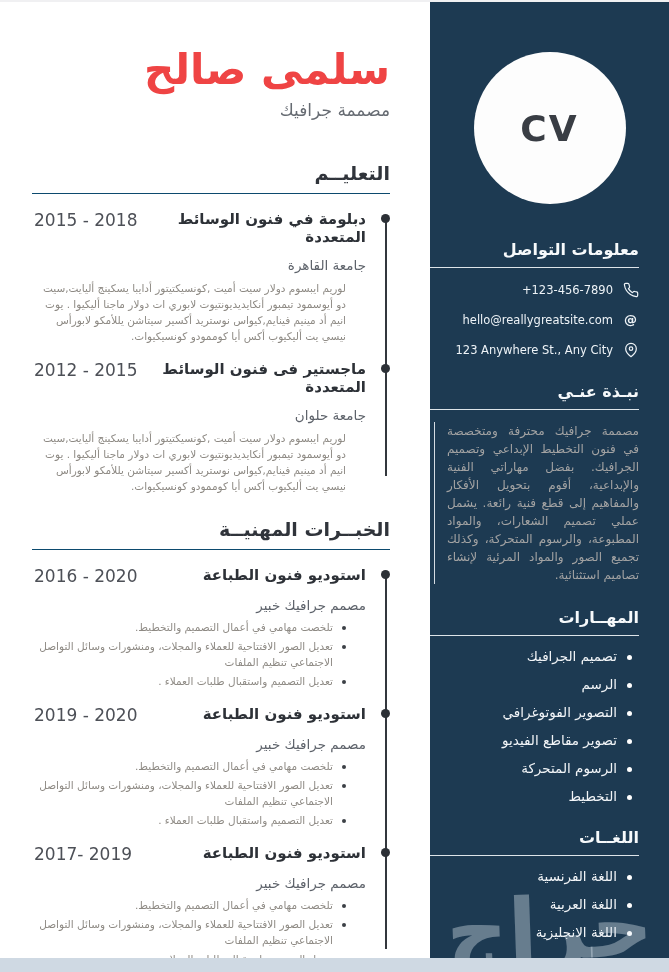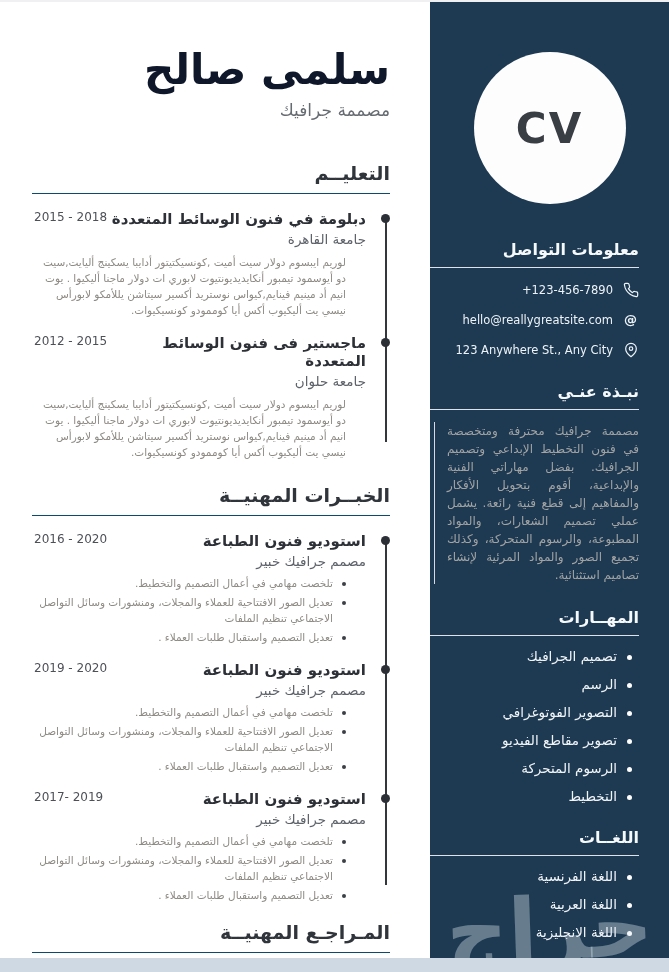--- a/index.html
+++ b/index.html
@@ -6,21 +6,21 @@
   html,body { background:#ffffff; }
   body { font-family:"DejaVu Sans", sans-serif; }
   .page { width:669px; height:972px; position:relative; background:#ffffff; overflow:hidden;
           direction:rtl; margin:0 auto; border-top:2px solid #f0f0f2; }
   .layout { display:flex; height:958px; }
 
   
   .sidebar { flex:0 0 239px; width:239px; background:#1d3a52; position:relative; overflow:hidden; color:#f2f5f8; }
   .avatar-circle { width:152px; height:152px; border-radius:50%; background:#fdfdfd; margin:50px auto 0;
                    display:flex; align-items:center; justify-content:center; }
-  .avatar-circle span { font-size:42px; font-weight:bold; color:#393d44; letter-spacing:2px; }
+  .avatar-circle span { font-size:36px; font-weight:bold; color:#393d44; letter-spacing:2px; }
   .side-sec { margin-top:24px; }
   .side-sec.contact { margin-top:36px; }
   .side-h2 { font-size:16px; font-weight:bold; color:#f6f9fb; text-align:right;
              margin:0 30px 0 0; padding-bottom:8px; border-bottom:1px solid rgba(243,247,250,0.9); }
   .c-row { display:flex; align-items:center; justify-content:flex-start; gap:9px;
            padding:0 30px 0 10px; margin-top:13px; }
   .c-icon { width:17px; height:17px; flex:0 0 17px; display:flex; align-items:center; justify-content:center; }
   .c-icon svg { width:16px; height:16px; display:block; }
   .at-glyph { font-size:13px; font-weight:bold; color:#eef3f7; }
   .c-val { font-size:11.5px; color:#eef3f7; direction:ltr; }
@@ -31,39 +31,39 @@
                   font-size:13.5px; color:#f2f5f8; }
   .side-list li::before { content:''; position:absolute; right:0; top:7px; width:5px; height:5px;
                           border-radius:50%; background:#ffffff; }
   .watermark { position:absolute; bottom:-12px; left:0; right:0; text-align:center; line-height:1;
                font-size:86px; font-weight:bold; color:rgba(224,233,241,0.38);
                transform:rotate(-2deg); pointer-events:none; }
 
   
   .main { flex:1; padding:0 40px 0 32px; overflow:hidden; }
   .hdr { margin-top:44px; text-align:right; }
-  .hdr h1 { font-size:42px; font-weight:bold; color:#0f172a; line-height:1.15; }
+  .hdr h1 { font-size:42px; font-weight:bold; color:#ef4444; line-height:1.15; }
   .hdr .job { font-size:17px; color:#666b72; margin-top:6px; }
   .m-sec { }
   #education { margin-top:42px; }
   #experience { margin-top:24px; }
   #references { margin-top:18px; }
   .m-h2 { font-size:19px; font-weight:bold; color:#30343b; padding-bottom:9px;
           border-bottom:1px solid #0c4a6e; text-align:right; }
   .timeline { position:relative; margin-top:16px; }
   .timeline::before { content:''; position:absolute; right:3.5px; top:10px; bottom:18px;
                       width:1.5px; background:#33373d; }
   .t-item { position:relative; padding-right:24px; }
   .t-item + .t-item { margin-top:16px; }
   .t-item::before { content:''; position:absolute; right:0; top:4px; width:9px; height:9px;
                     border-radius:50%; background:#2c3036; }
   .t-head { display:flex; justify-content:space-between; align-items:flex-start; }
   .t-head h3 { font-size:15px; font-weight:bold; color:#2d3137; }
-  .date { font-size:12px; color:#4d5057; direction:ltr; white-space:nowrap; padding-left:2px; }
-  .org { font-size:13.5px; color:#5d626a; margin-top:3px; text-align:right; }
+  .date { font-size:17px; color:#4d5057; direction:ltr; white-space:nowrap; padding-left:2px; }
+  .org { font-size:13.5px; color:#5d626a; margin-top:11px; text-align:right; }
   .desc { font-size:10.5px; color:#8e8a84; line-height:1.5; margin:8px 20px 0 0; text-align:right; }
   .blts { list-style:none; margin:7px 20px 0 0; }
   .blts li { position:relative; padding-right:13px; font-size:10.5px; color:#8e8a84;
              line-height:1.5; margin-top:3px; }
   .blts li::before { content:''; position:absolute; right:0; top:6px; width:4px; height:4px;
                      border-radius:50%; background:#3c4046; }
 
   .bottom-strip { position:absolute; left:0; right:0; bottom:0; height:14px; background:#cfd9e3; }
 </style>
 </head>

